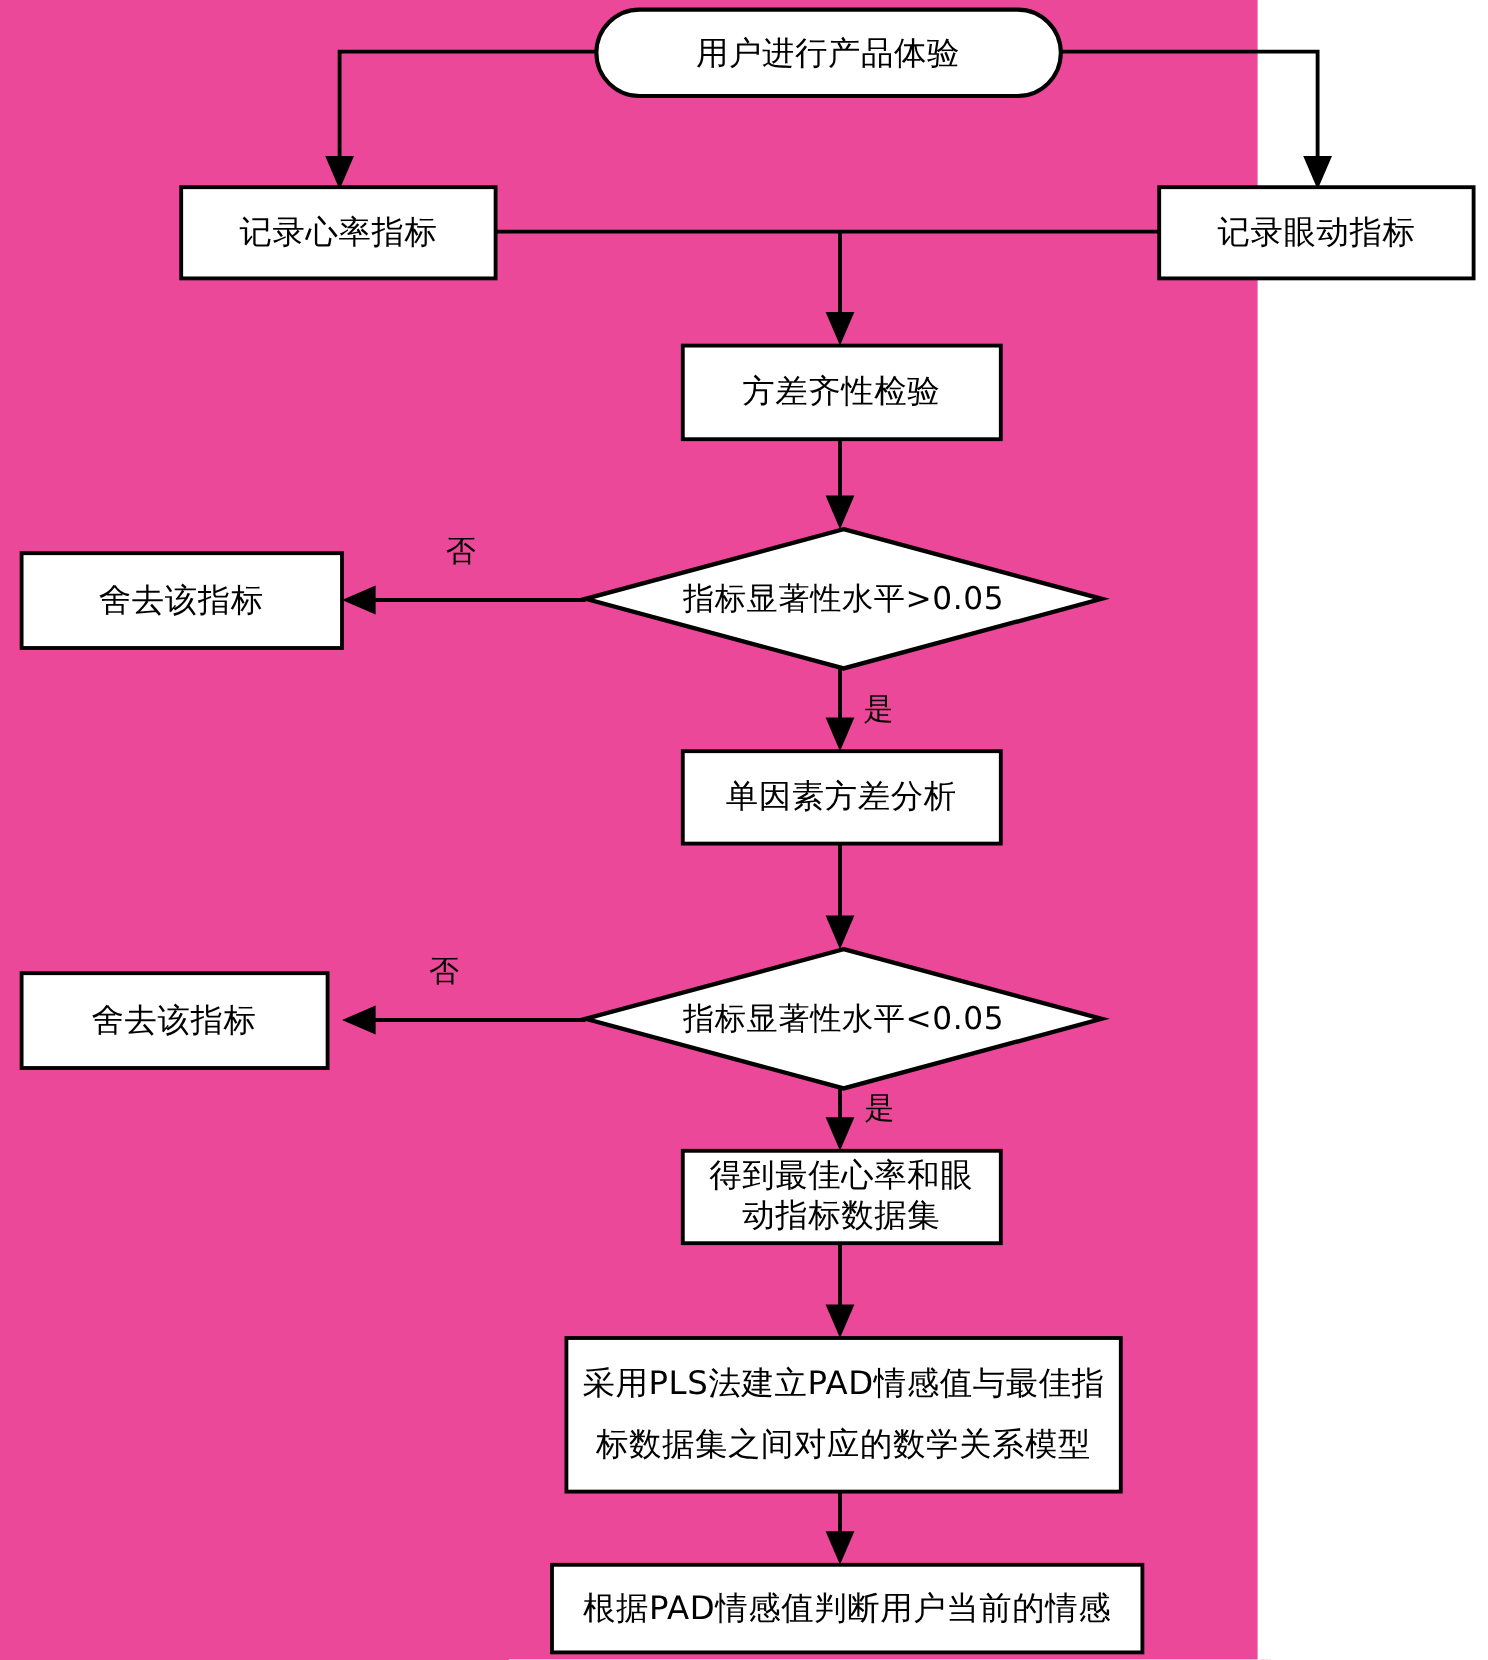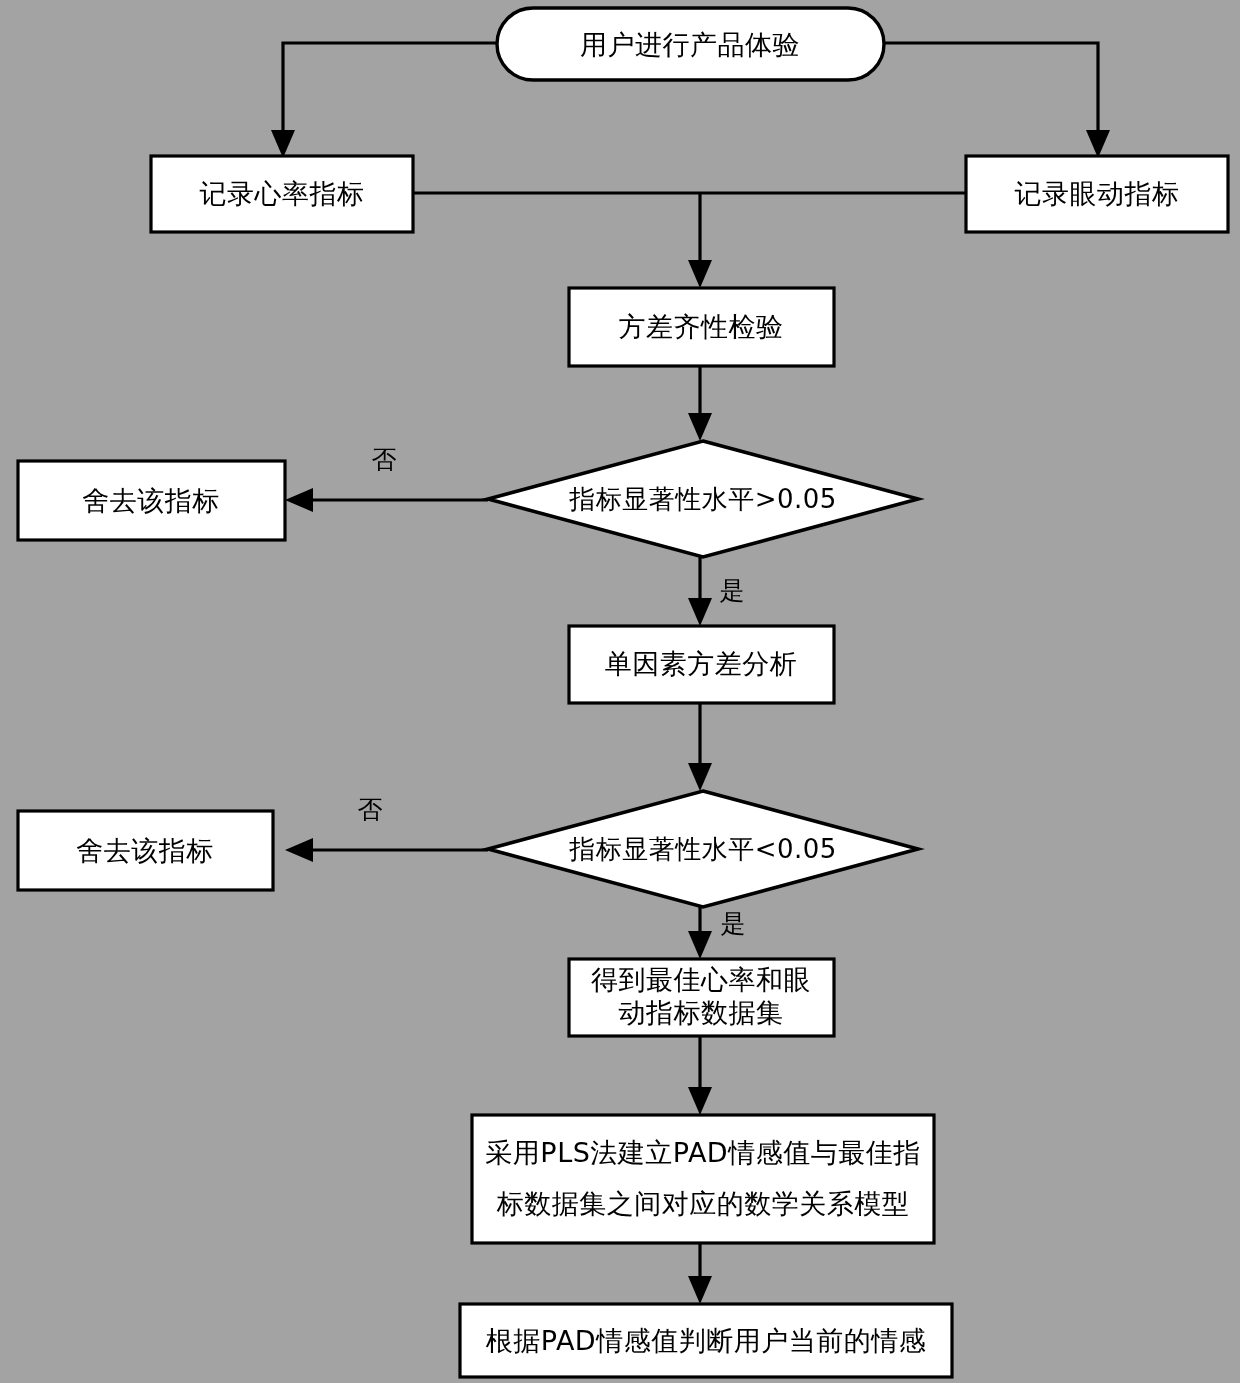--- a/index.html
+++ b/index.html
@@ -8,23 +8,23 @@
     background: #ffffff;
   }
   body {
     width: 1240px;
     height: 1383px;
     font-family: "DejaVu Sans", "Liberation Sans", sans-serif;
     overflow: hidden;
   }
   #flow-root {
     position: relative;
-    width: 1240px;
+    width: 1048px;
     height: 1383px;
-    background: #a3a3a3;
+    background: #ec4899;
   }
   svg.flow-canvas {
     display: block;
     width: 1240px;
     height: 1383px;
   }
   .node-shape {
     fill: #ffffff;
     stroke: #000000;
     stroke-width: 3.2;

